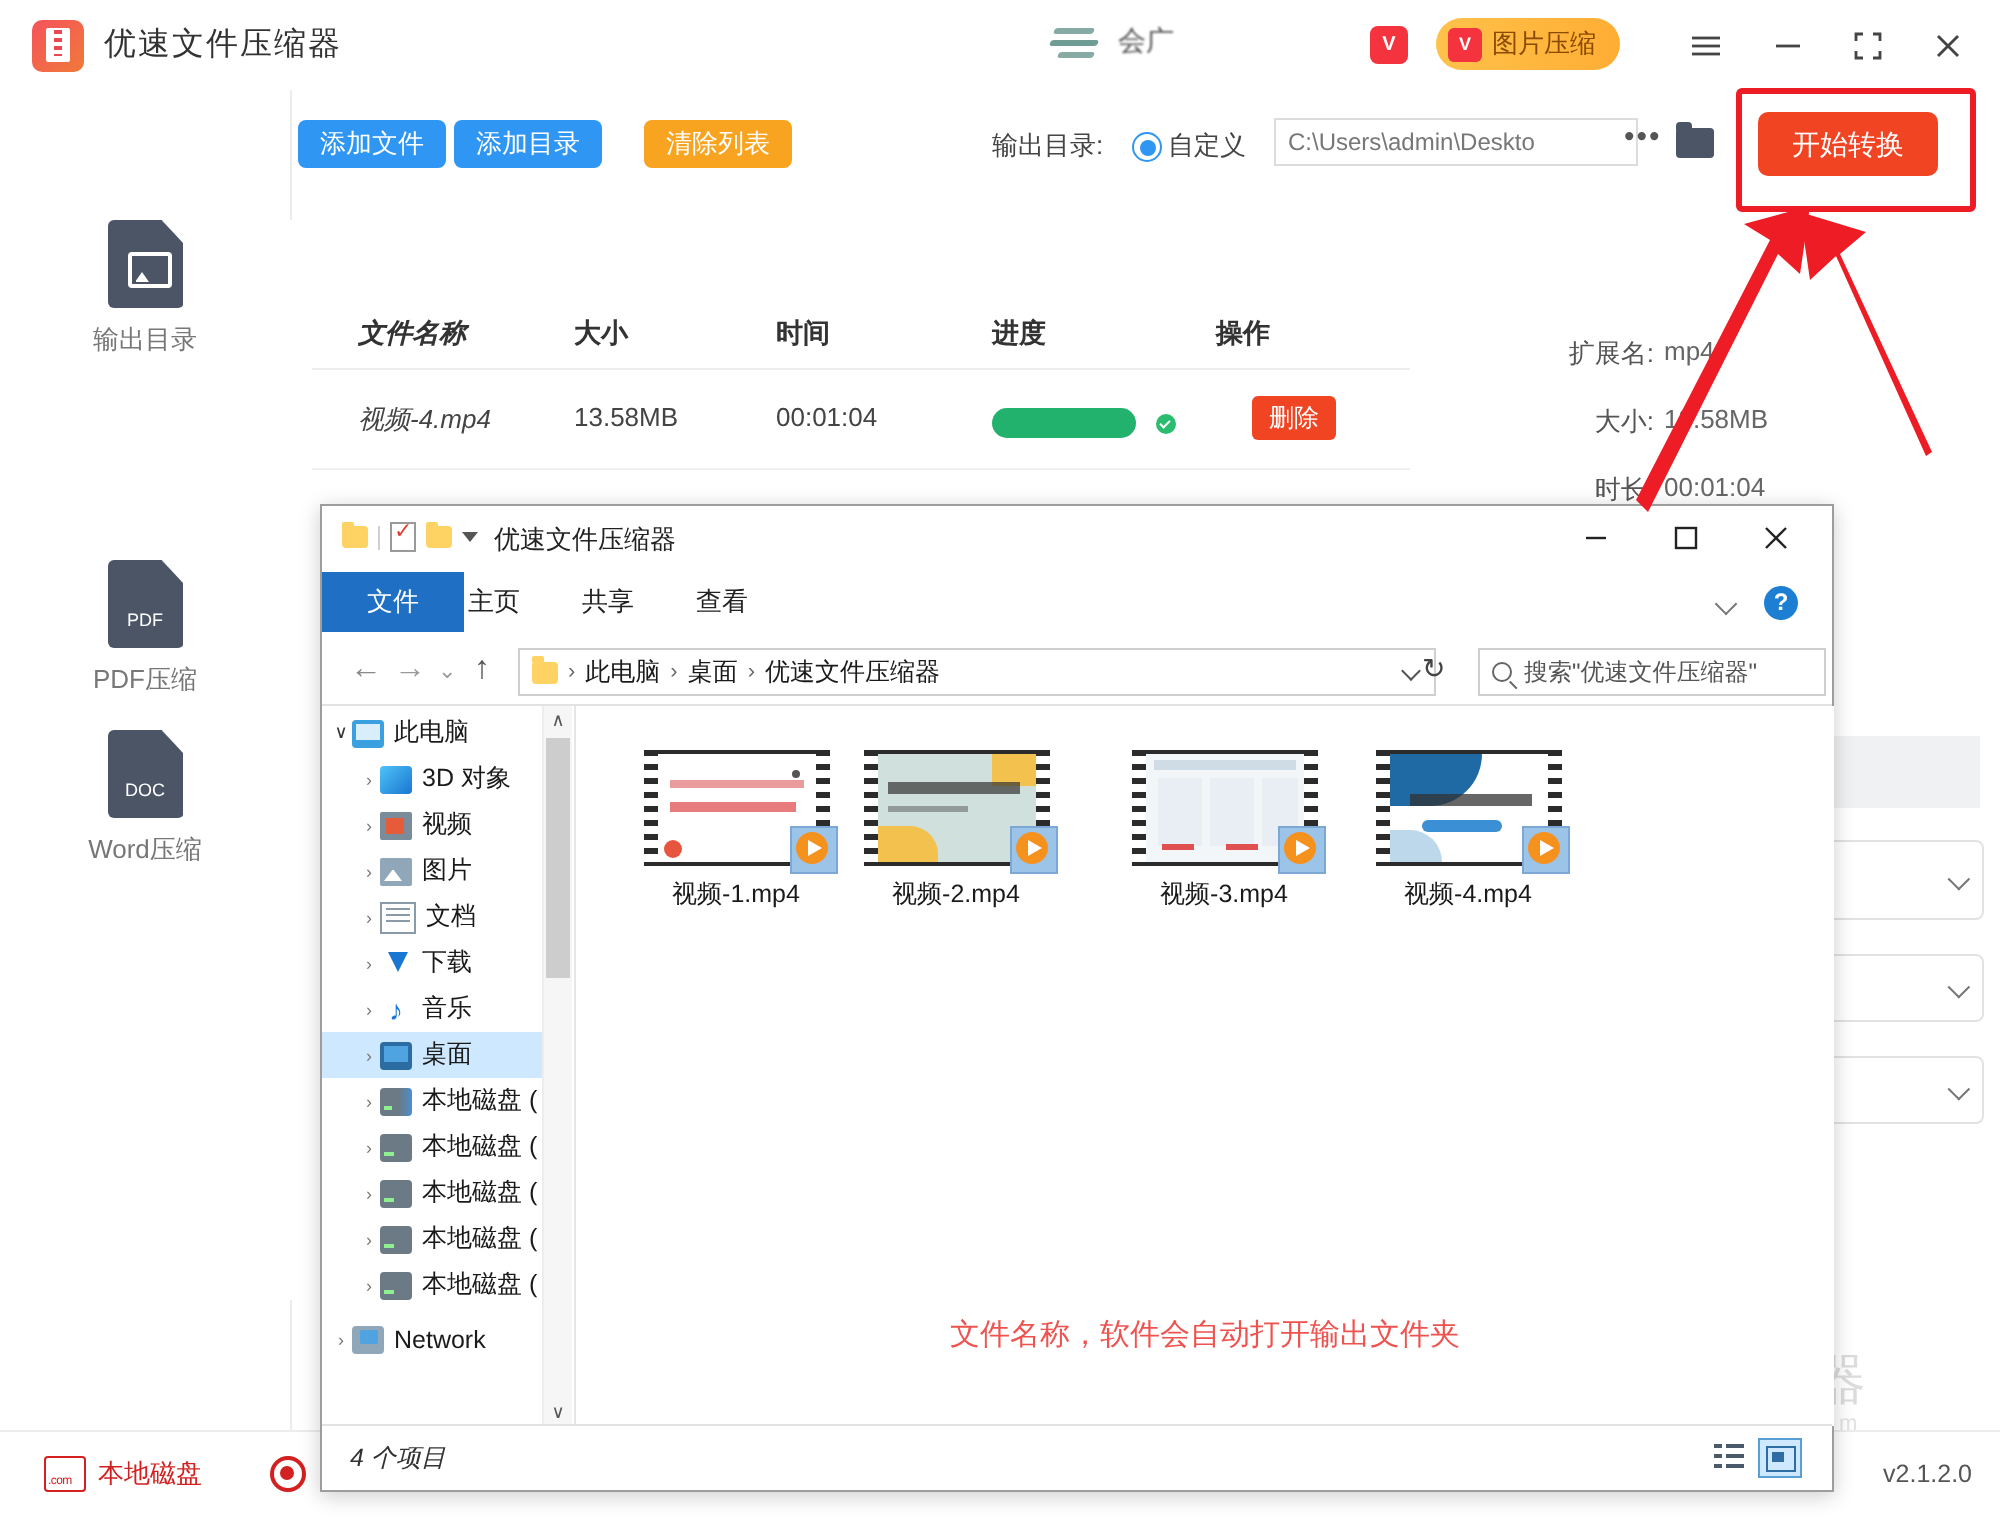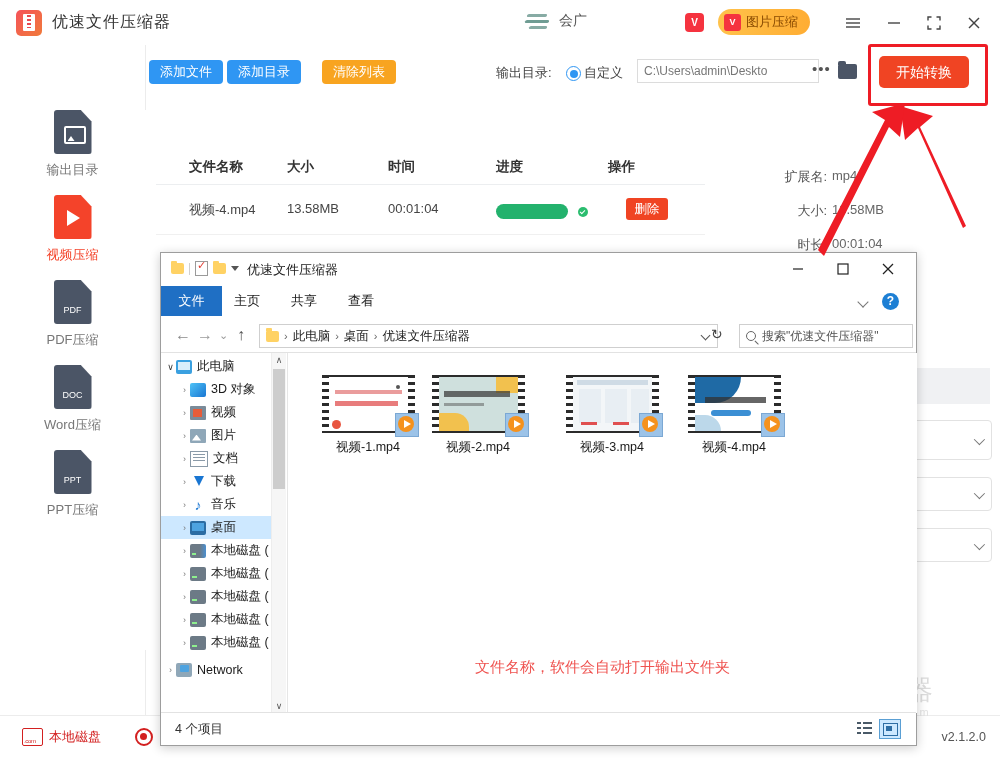--- a/index.html
+++ b/index.html
@@ -73,21 +73,21 @@
   .side-item.active .side-label{color:#f4432a;}
   
   #filepanel{position:absolute;left:145px;top:110px;width:560px;height:540px;background:#fff;}
   #fp-head{position:absolute;left:11px;top:0;width:549px;height:38px;background:#f0f1f3;}
   #fp-head .hicon{position:absolute;left:11px;top:11px;width:15px;height:13px;background:#4b5566;border-radius:2px;}
   #fp-head .hicon::after{content:"";position:absolute;left:2px;bottom:1px;width:8px;height:6px;background:#f0f1f3;
     clip-path:polygon(0 100%,50% 0,100% 100%);}
   #fp-head .htext{position:absolute;left:34px;top:10px;font-size:13px;color:#3d4452;}
   #fl-header{position:absolute;left:11px;top:38px;width:549px;height:36px;border-bottom:1px solid #eceef0;}
   #fl-header div{position:absolute;top:10px;font-size:13.5px;color:#333;font-weight:bold;}
-  .c1{left:33px;} .c2{left:131px;} .c3{left:232px;} .c4{left:340px;} .c5{left:452px;}
+  .c1{left:23px;font-style:italic;} .c2{left:131px;} .c3{left:232px;} .c4{left:340px;} .c5{left:452px;}
   .fl-row{position:absolute;left:11px;width:549px;height:50px;border-bottom:1px solid #f0f0f0;}
   .fl-row .v{position:absolute;top:17px;font-size:13px;color:#444;}
   .fl-row .bar{position:absolute;left:340px;top:20px;width:72px;height:15px;border-radius:8px;background:#23b26d;}
   .fl-row .chk{position:absolute;left:422px;top:23px;width:10px;height:10px;border-radius:50%;background:#2bbd6f;}
   .fl-row .chk::after{content:"";position:absolute;left:2px;top:3px;width:4px;height:2px;border-left:1.4px solid #fff;
     border-bottom:1.4px solid #fff;transform:rotate(-45deg);}
   .fl-row .del{position:absolute;left:470px;top:14px;width:42px;height:22px;background:#f04423;color:#fff;
     border-radius:3px;font-size:12.5px;text-align:center;line-height:22px;cursor:pointer;}
   
   #infopanel{position:absolute;left:715px;top:110px;width:275px;height:540px;background:#fff;}
@@ -128,21 +128,21 @@
   .qfold::before{content:"";position:absolute;left:0;top:-2.5px;width:6px;height:3px;background:#ffd264;border-radius:1px 1px 0 0;}
   .qsep{width:1px;height:12px;background:#d0d0d0;}
   .qdoc{width:11px;height:13px;background:#fff;border:1px solid #9a9a9a;position:relative;}
   .qdoc::after{content:"✓";position:absolute;left:1px;top:-3px;font-size:11px;color:#e03c31;}
   .qchev{width:0;height:0;border-left:4px solid transparent;border-right:4px solid transparent;border-top:5px solid #555;}
   #ex-name{position:absolute;left:86px;top:8px;font-size:13px;color:#222;}
   .exwin{position:absolute;top:4px;width:30px;height:24px;cursor:pointer;}
   #ex-min{left:622px;} #ex-max{left:667px;} #ex-close{left:712px;}
   #ex-ribbon{position:absolute;left:0;top:33px;width:755px;height:30px;border-bottom:1px solid #e2e2e2;background:#fff;}
   .ex-tab{position:absolute;top:0;height:30px;font-size:13px;line-height:30px;text-align:center;cursor:pointer;color:#222;}
-  #ex-tab-0{left:0;width:61px;background:#1f6fc4;color:#fff;}
+  #ex-tab-0{left:0;width:71px;background:#1f6fc4;color:#fff;}
   #ex-tab-1{left:60px;width:52px;} #ex-tab-2{left:117px;width:52px;} #ex-tab-3{left:174px;width:52px;}
   #ex-help{position:absolute;left:721px;top:7px;width:17px;height:17px;border-radius:50%;background:#1d7fd4;
     color:#fff;font-size:12px;font-weight:bold;text-align:center;line-height:17px;cursor:pointer;}
   #ex-helpchev{position:absolute;left:698px;top:12px;width:7px;height:7px;border-right:1.4px solid #777;
     border-bottom:1.4px solid #777;transform:rotate(45deg);}
   #ex-addrbar{position:absolute;left:0;top:63px;width:755px;height:36px;background:#fff;}
   .navarrow{position:absolute;top:10px;font-size:16px;color:#9a9a9a;cursor:pointer;}
   #nav-back{left:14px;color:#8a8a8a;} #nav-fwd{left:36px;} #nav-down{left:58px;font-size:11px;top:13px;}
   #nav-up{left:76px;color:#555;}
   #ex-path{position:absolute;left:98px;top:8px;width:445px;height:22px;border:1px solid #cfcfcf;background:#fff;
@@ -204,21 +204,21 @@
   .fthumb .inner{position:absolute;left:7px;top:2px;right:7px;bottom:2px;background:#fff;overflow:hidden;}
   .fthumb .play{position:absolute;right:-4px;bottom:-4px;width:22px;height:22px;background:#9cc3e8;
     border:1px solid #7ba8d4;}
   .fthumb .play::after{content:"";position:absolute;left:2px;top:2px;width:16px;height:16px;border-radius:50%;
     background:#f5921e;}
   .fthumb .play::before{content:"";position:absolute;left:8px;top:6px;z-index:2;width:0;height:0;
     border-left:7px solid #fff;border-top:4px solid transparent;border-bottom:4px solid transparent;}
   .flabel{margin-top:6px;font-size:12.5px;color:#1a1a1a;}
   #ex-note{position:absolute;left:0;top:305px;width:629px;text-align:center;font-size:15px;color:#ef5350;}
   #ex-status{position:absolute;left:0;top:459px;width:755px;height:32px;background:#fff;border-top:1px solid #e2e2e2;}
-  #ex-count{position:absolute;left:14px;top:8px;font-size:12.5px;color:#333;}
+  #ex-count{position:absolute;left:14px;top:8px;font-size:12.5px;color:#333;font-style:italic;}
   .vmode{position:absolute;top:6px;width:20px;height:18px;cursor:pointer;}
   #vmode-list{left:694px;}
   #vmode-icon{left:718px;background:#cde8ff;border:1px solid #5a9fd4;}
   .vm-l{position:absolute;left:2px;top:3px;width:4px;height:2px;background:#4a5a68;box-shadow:0 5px 0 #4a5a68,0 10px 0 #4a5a68;}
   .vm-r{position:absolute;left:8px;top:3px;width:9px;height:2px;background:#4a5a68;box-shadow:0 5px 0 #4a5a68,0 10px 0 #4a5a68;}
   .vm-b{position:absolute;left:3px;top:3px;width:13px;height:11px;border:1.5px solid #2e6da4;}
   .vm-b::after{content:"";position:absolute;left:2px;top:2px;width:6px;height:5px;background:#2e6da4;}
   
   #arrows{position:absolute;left:0;top:0;width:1000px;height:760px;pointer-events:none;}
 </style>
@@ -292,47 +292,33 @@
 <div id="start-hl"></div>
 
 <div id="sidebar">
   <div class="side-item" style="top:65px">
     <div class="ficon">
         <div class="fold"></div>
         <div class="imgg"></div>
       </div>
     <div class="side-label">输出目录</div>
   </div>
-  <div class="side-item active" style="top:150px">
-    <div class="ficon">
-        <div class="fold"></div>
-        <div class="play"></div>
-      </div>
-    <div class="side-label">视频压缩</div>
-  </div>
   <div class="side-item" style="top:235px">
     <div class="ficon">
         <div class="fold"></div>
       <div class="tag">PDF</div>
       </div>
     <div class="side-label">PDF压缩</div>
   </div>
   <div class="side-item" style="top:320px">
     <div class="ficon">
         <div class="fold"></div>
       <div class="tag">DOC</div>
       </div>
     <div class="side-label">Word压缩</div>
-  </div>
-  <div class="side-item" style="top:405px">
-    <div class="ficon">
-        <div class="fold"></div>
-      <div class="tag">PPT</div>
-      </div>
-    <div class="side-label">PPT压缩</div>
   </div>
 </div>
 
 <div id="filepanel">
   <div id="fl-header">
     <div class="c1">文件名称</div>
     <div class="c2">大小</div>
     <div class="c3">时间</div>
     <div class="c4">进度</div>
     <div class="c5">操作</div>

